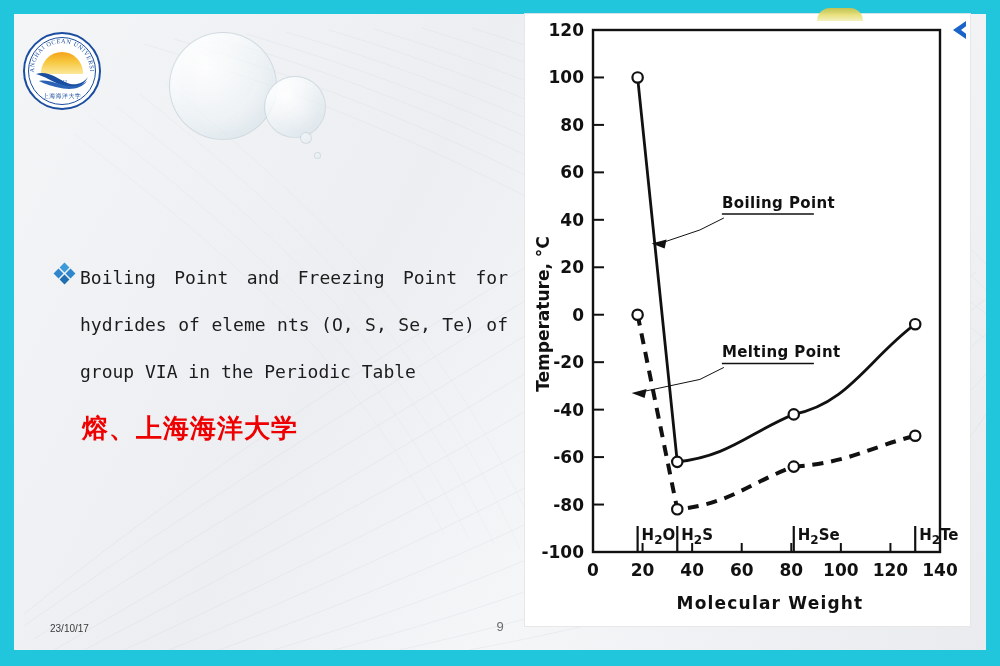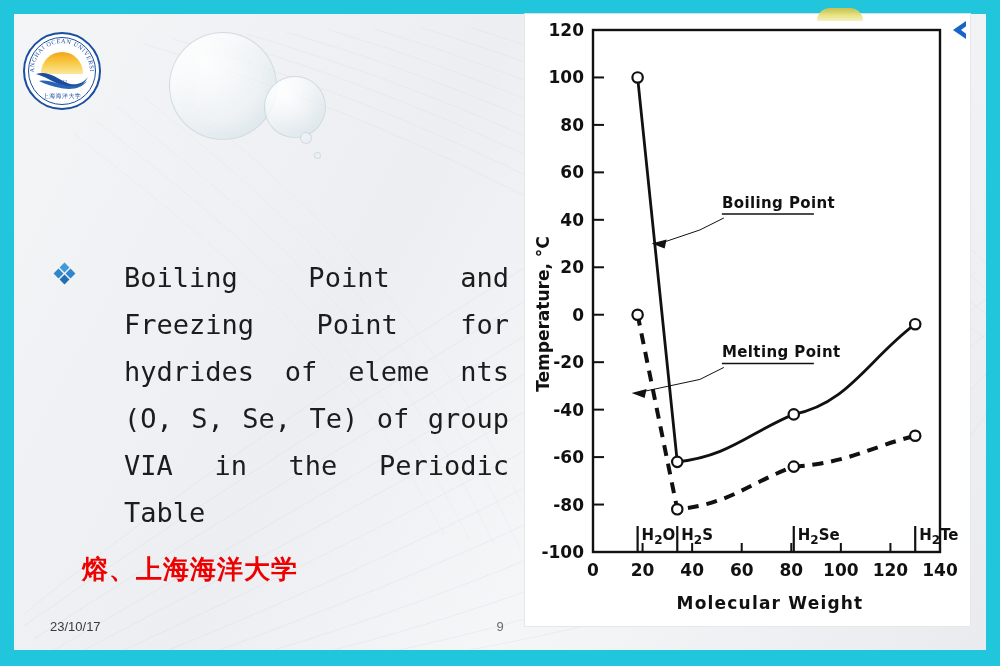--- a/index.html
+++ b/index.html
@@ -108,43 +108,42 @@
     background:#2b7fc4;
     transform:rotate(45deg);
   }
   .bullet-mark i.b1{ left:1px;  top:7px;  background:#2f86cc; }
   .bullet-mark i.b2{ left:7px;  top:1px;  background:#3e9ad8; }
   .bullet-mark i.b3{ left:7px;  top:13px; background:#1f6fb2; }
   .bullet-mark i.b4{ left:13px; top:7px;  background:#2f86cc; }
 
   #eng-text{
     font-family:"DejaVu Sans Mono", monospace;
-    font-size:27px;
+    font-size:18px;
     line-height:47px;
     color:#1c1c1c;
     letter-spacing:0px;
     text-align:justify;
     white-space:pre-line;
     width:428px;
-    margin-left:44px;
   }
   #cn-text{
     margin-top:16px;
     margin-left:28px;
     font-family:"DejaVu Sans", sans-serif;
     font-size:26px;
     font-weight:bold;
     color:#ef0000;
     letter-spacing:1px;
   }
 
   
   #footer-date{
     position:absolute; left:36px; bottom:16px;
-    font-size:13px; color:#3a3a3a;
+    font-size:10px; color:#3a3a3a;
   }
   #footer-page{
     position:absolute; left:0; right:0; bottom:16px;
     text-align:center;
     font-size:13px; color:#6b6b6b;
   }
 
   
   #figure-panel{
     position:absolute;

